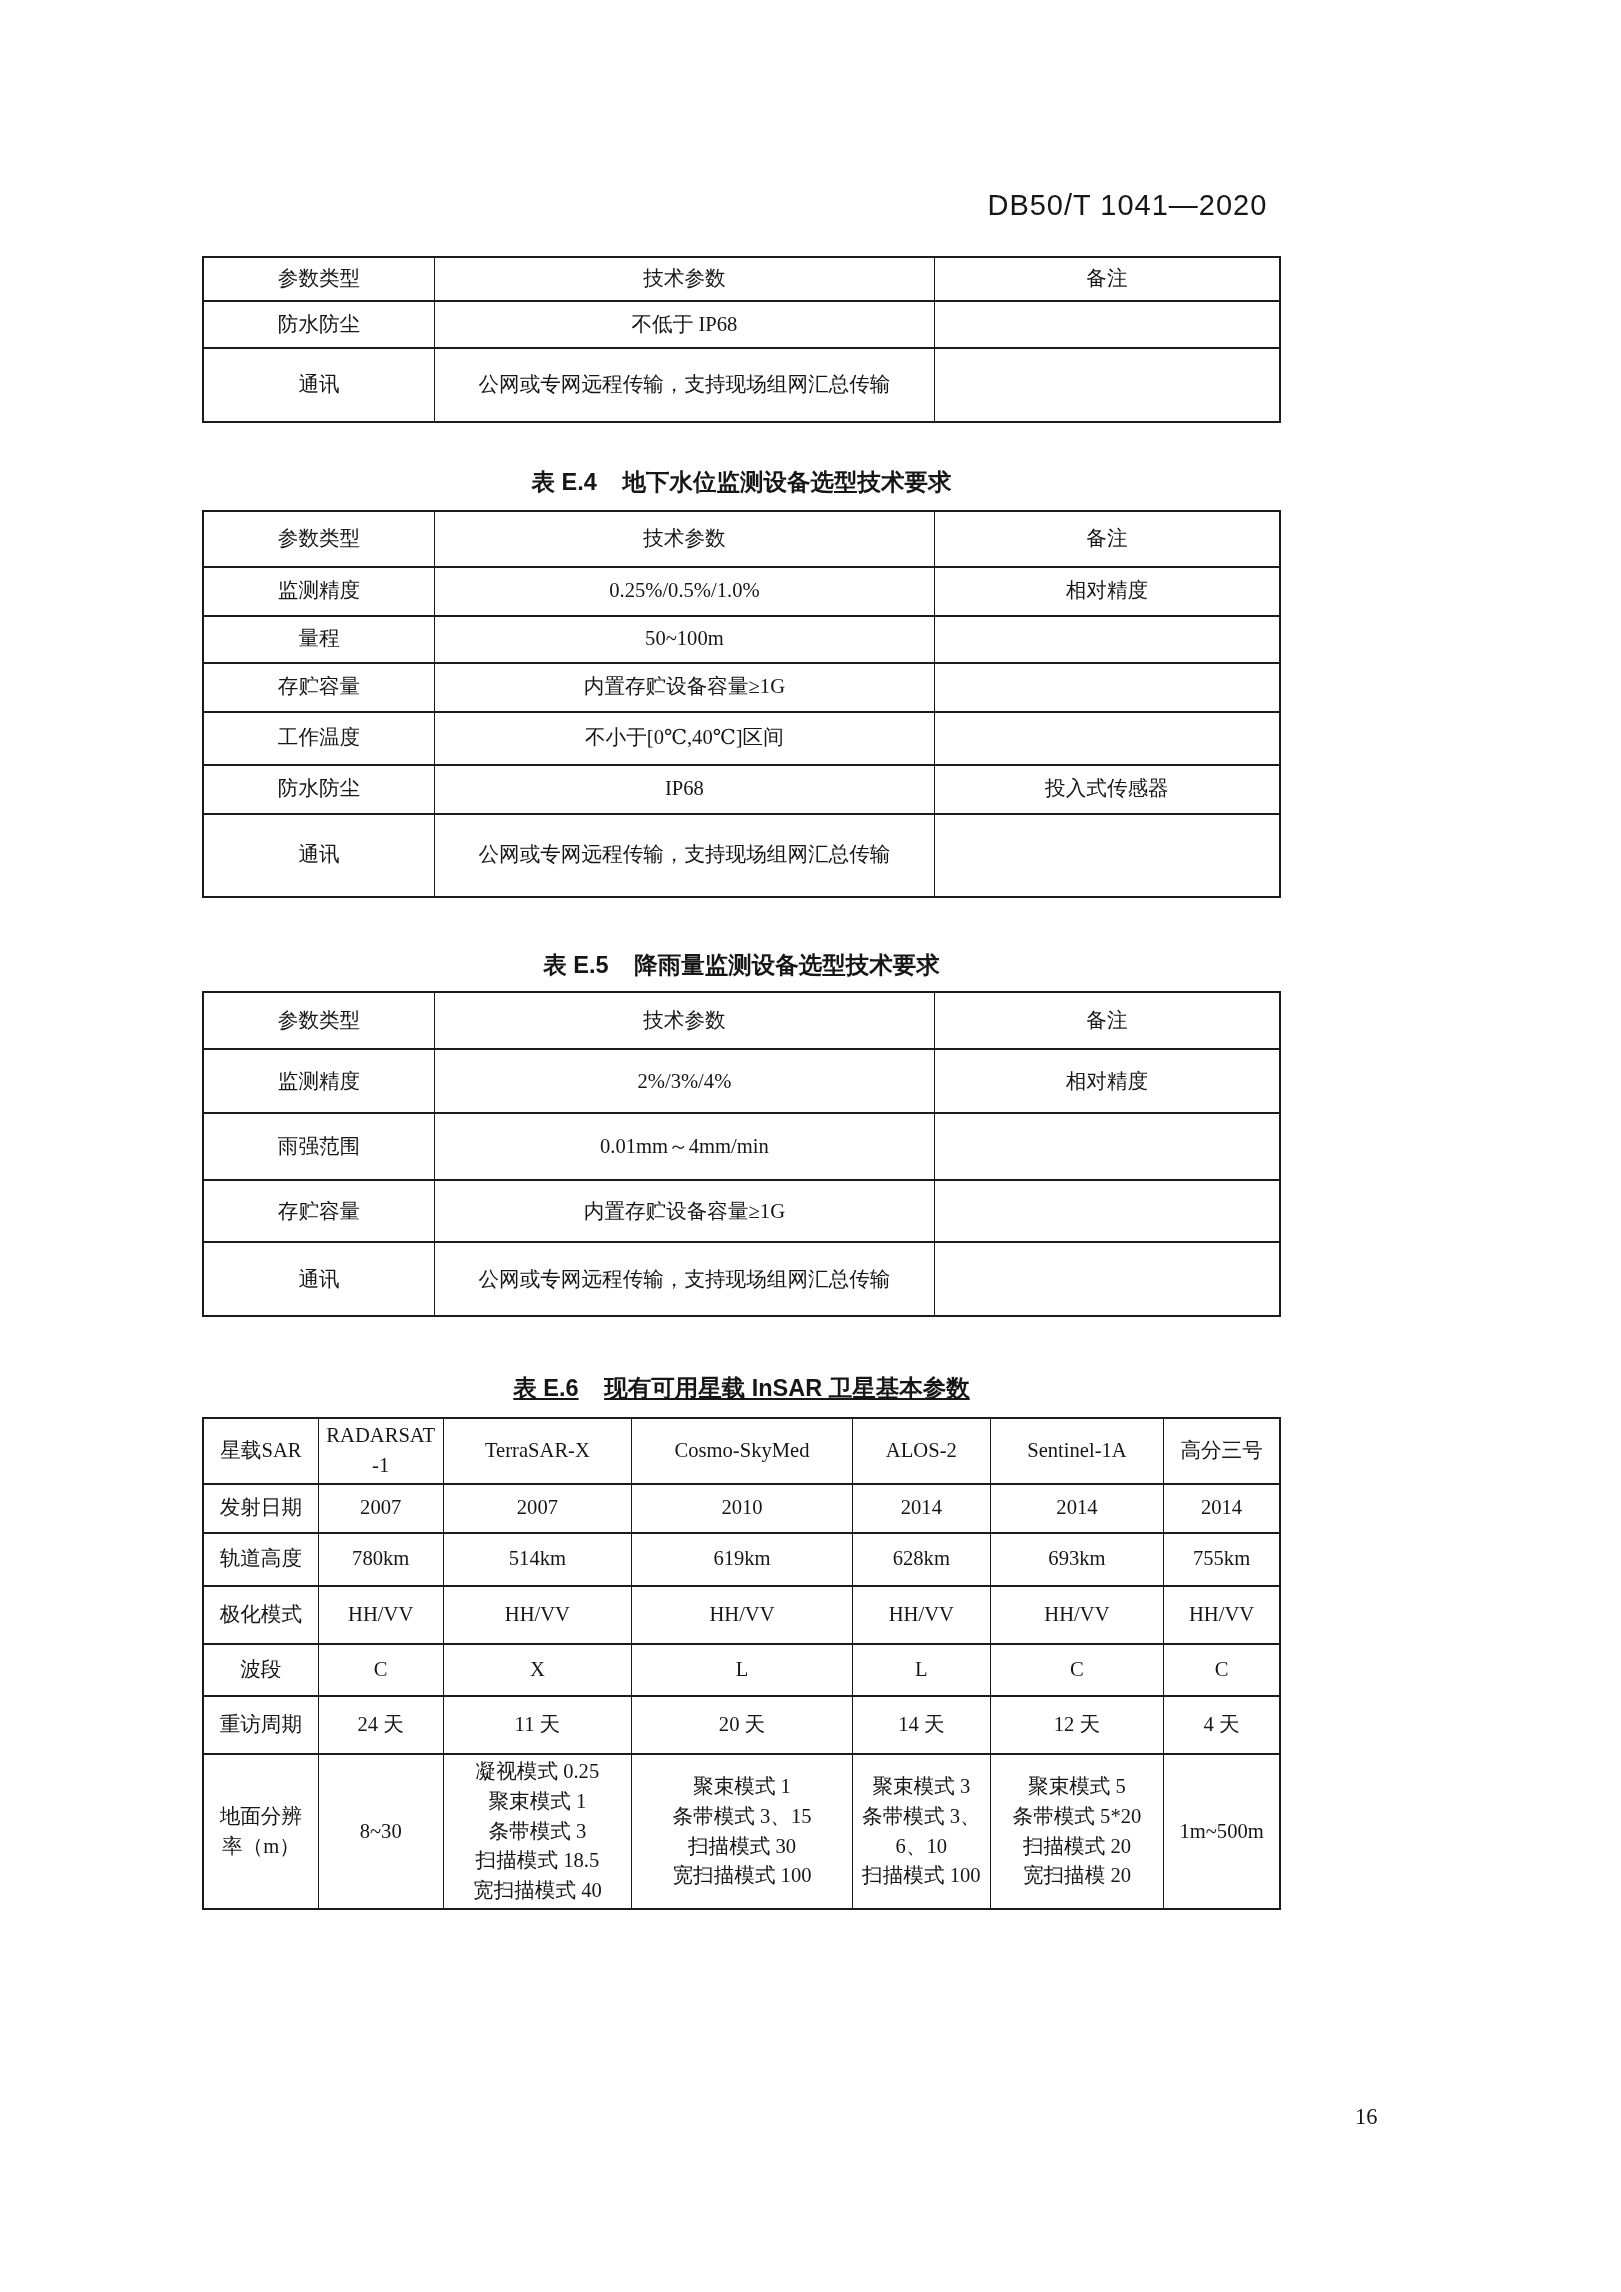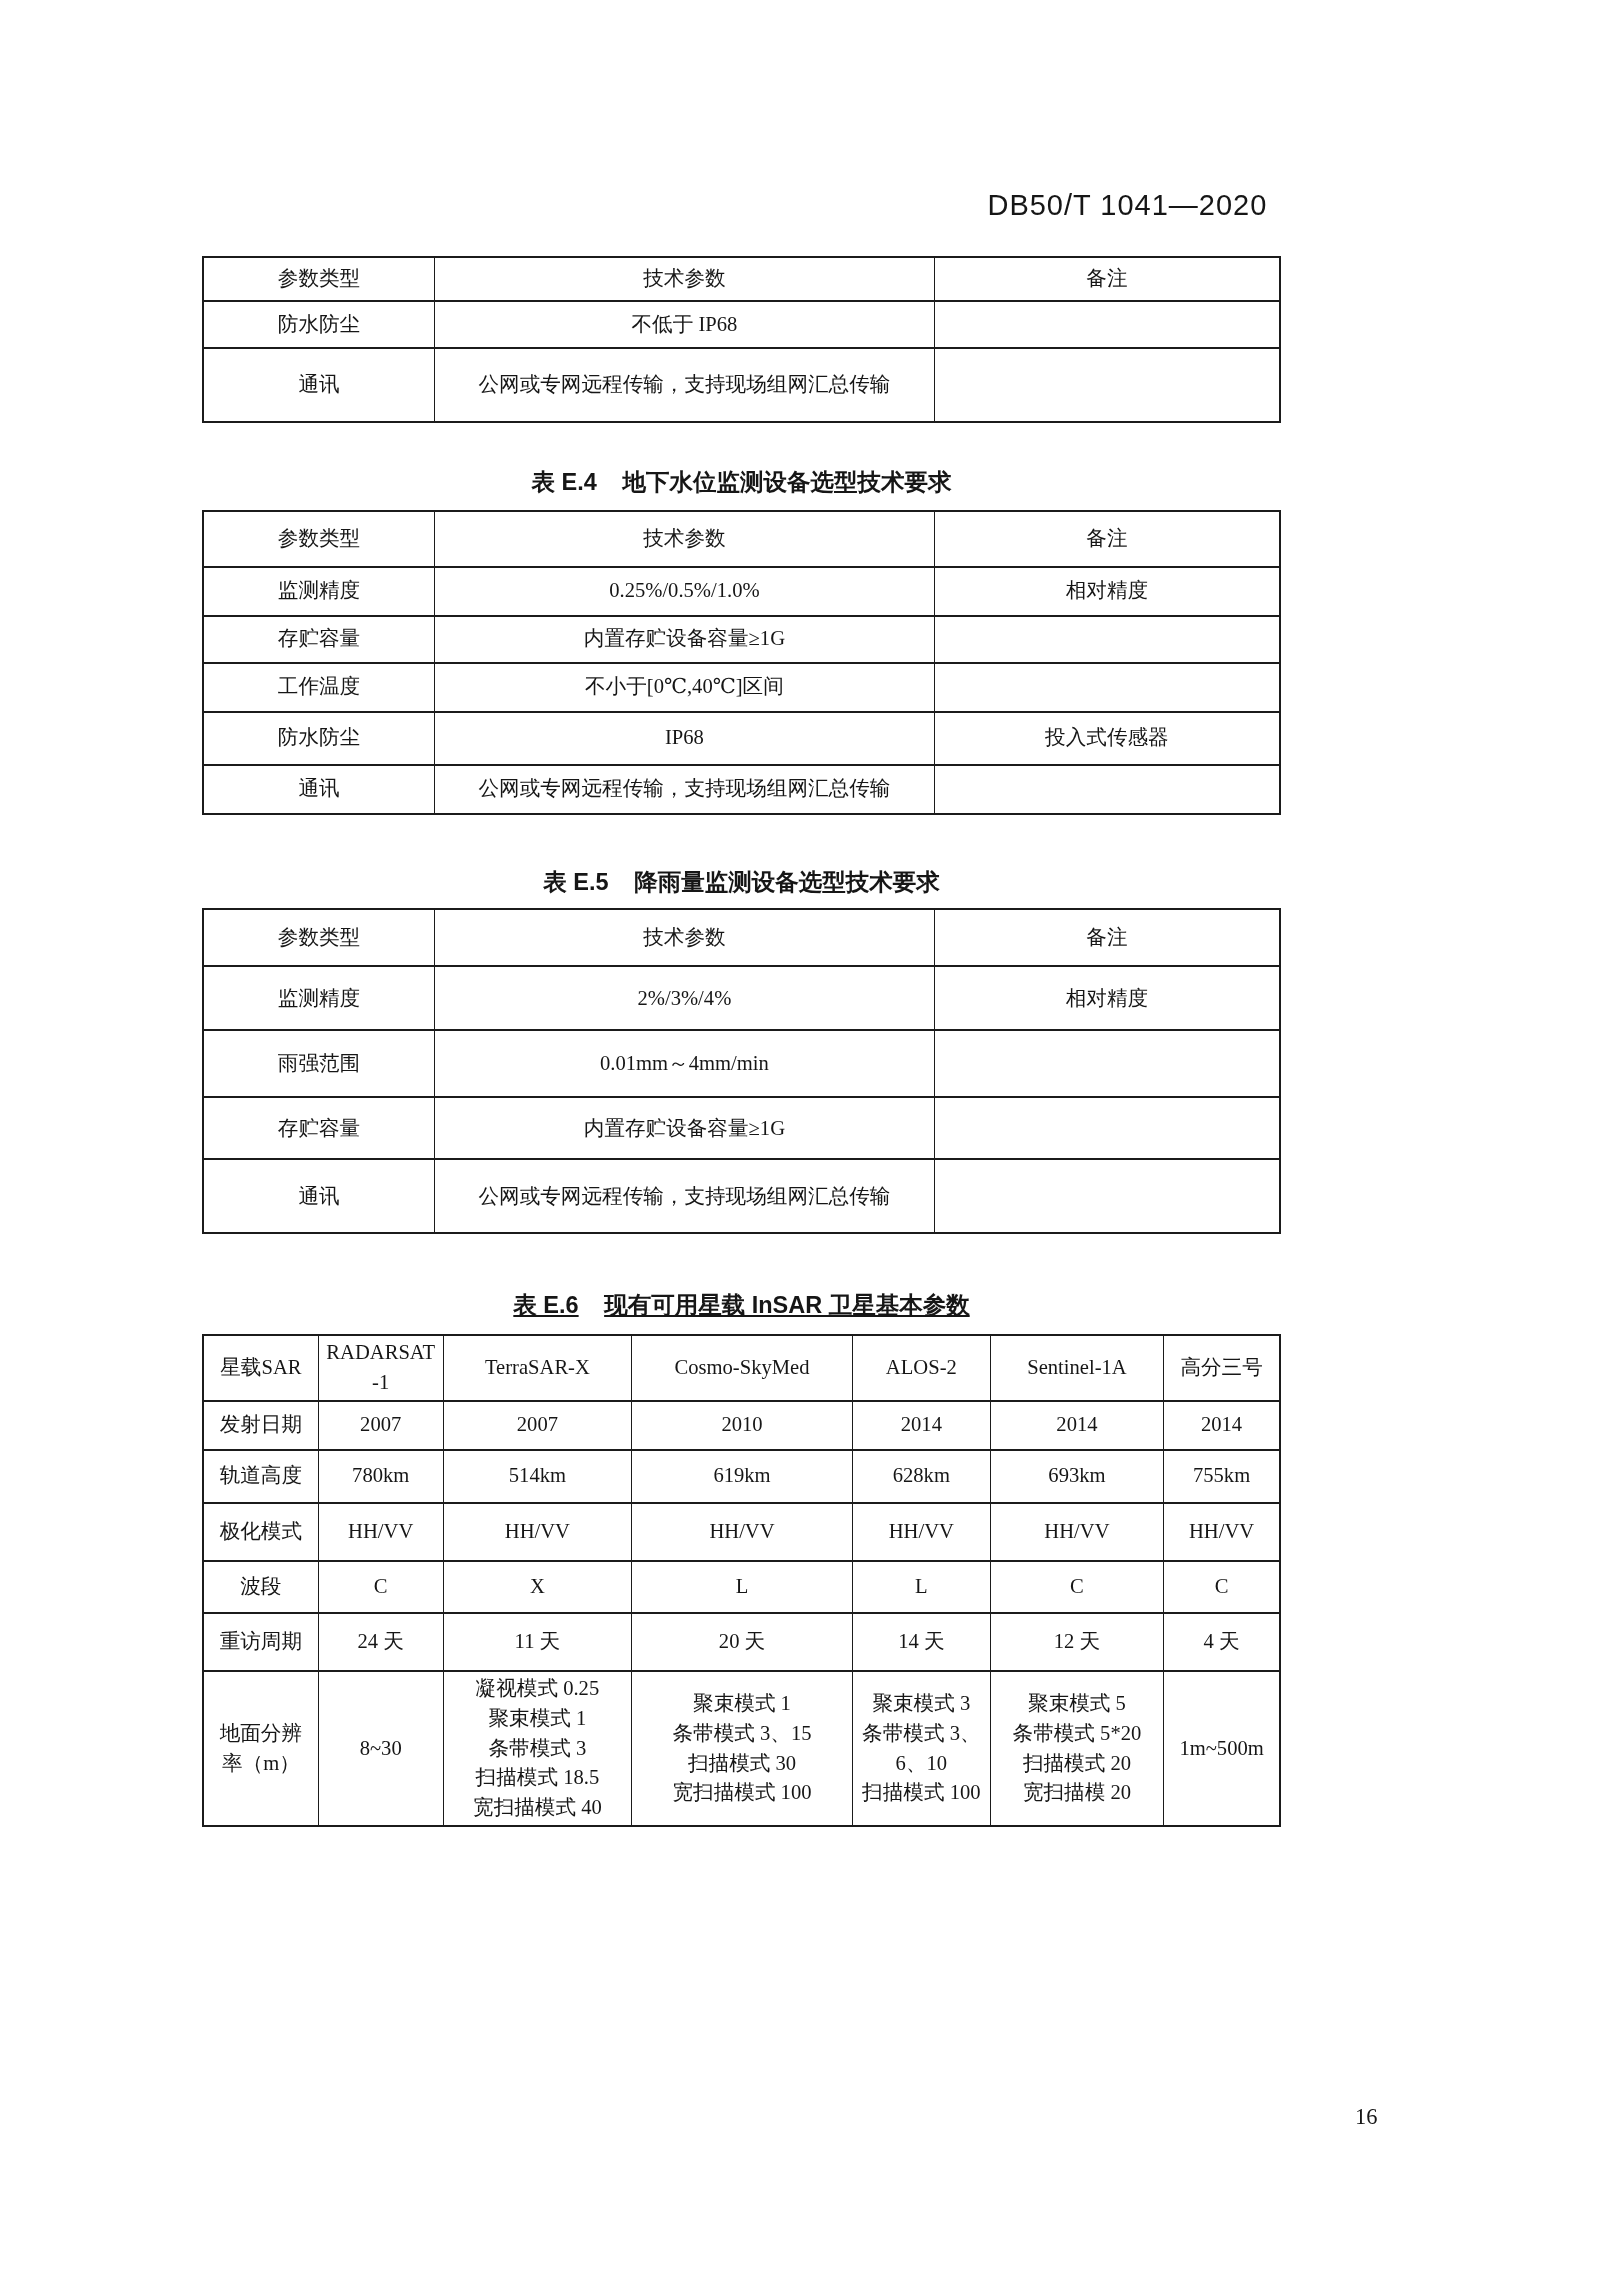--- a/index.html
+++ b/index.html
@@ -100,20 +100,25 @@
         <tbody>
           <tr>
             <th>参数类型</th>
             <th>技术参数</th>
             <th>备注</th>
           </tr>
           <tr>
             <td>监测精度</td>
             <td>0.25%/0.5%/1.0%</td>
             <td>相对精度</td>
+          </tr>
+          <tr>
+            <td>量程</td>
+            <td>50~100m</td>
+            <td></td>
           </tr>
           <tr>
             <td>存贮容量</td>
             <td>内置存贮设备容量≥1G</td>
             <td></td>
           </tr>
           <tr>
             <td>工作温度</td>
             <td>不小于[0℃,40℃]区间</td>
             <td></td>

